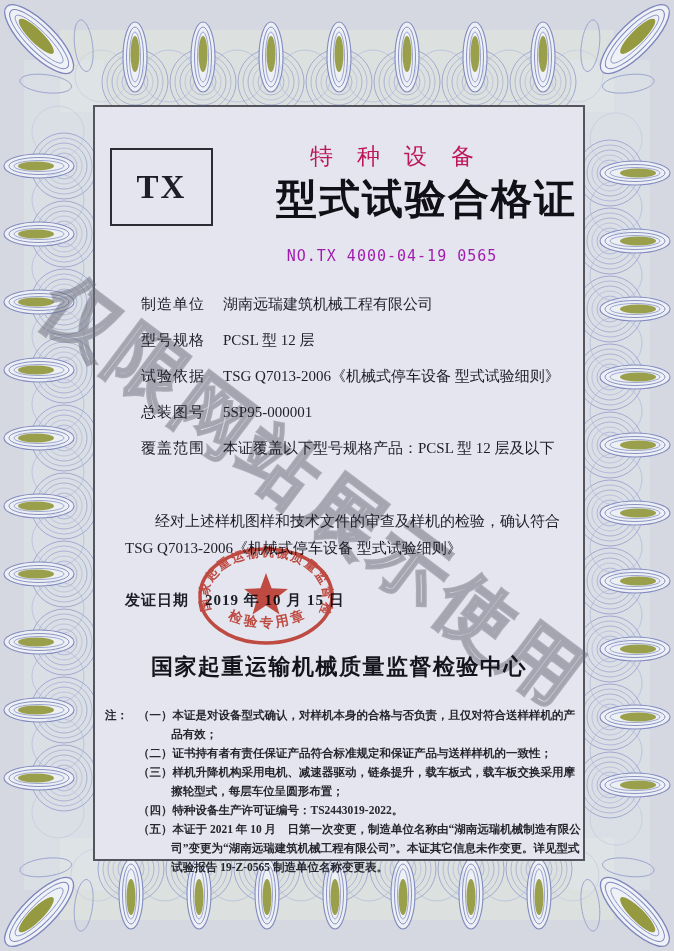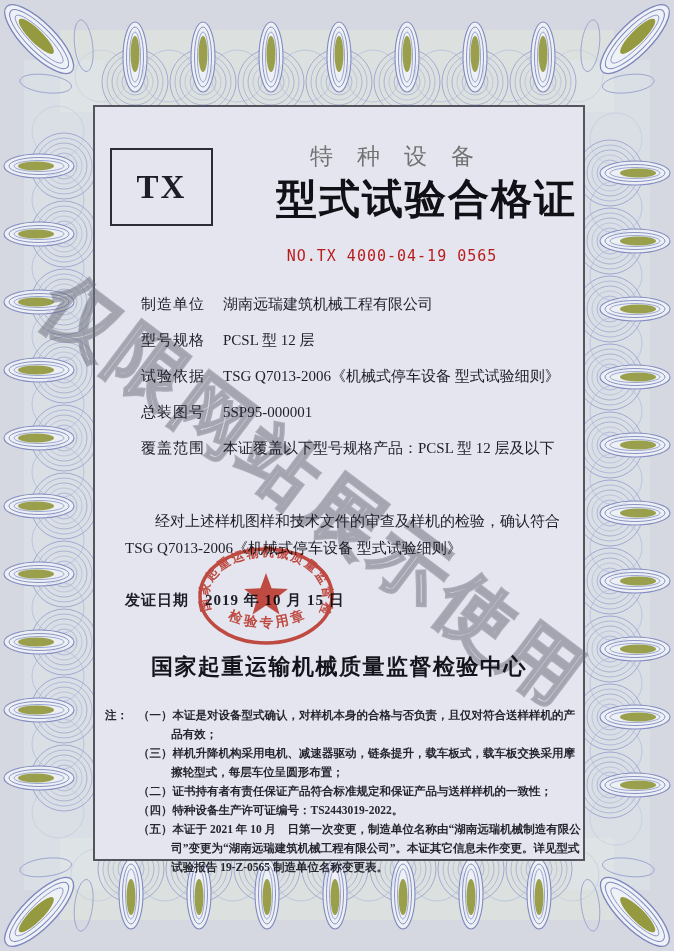--- a/index.html
+++ b/index.html
@@ -22,25 +22,25 @@
     -webkit-text-stroke:2.5px rgba(108,110,124,0.48);
     pointer-events:none; z-index:1;
   }
   .content { position:absolute; inset:0; z-index:2; }
   .txbox {
     position:absolute; left:15px; top:41px; width:99px; height:74px;
     border:2px solid #2c2c34; display:flex; align-items:center; justify-content:center;
     font-size:33px; font-weight:bold; letter-spacing:2px;
   }
   .header { position:absolute; left:112px; right:6px; top:34px; text-align:center; }
-  .title-small { font-size:23px; letter-spacing:24px; padding-left:24px; color:#737373; }
+  .title-small { font-size:23px; letter-spacing:24px; padding-left:24px; color:#be185d; }
   .title-main  { font-size:41px; font-weight:bold; letter-spacing:2px; margin-top:0; color:#101016;text-align:right; }
   .cert-no {
     margin-top:20px; font-family:"DejaVu Sans Mono",monospace;
-    font-size:15px; letter-spacing:1px; color:#b91c1c;
+    font-size:15px; letter-spacing:1px; color:#a21caf;
   }
   .fields { position:absolute; left:46px; top:187px; }
   .field-row { display:flex; margin-bottom:15px; font-size:15px; line-height:21px; }
   .field-label { width:66px; letter-spacing:1px; flex:none; }
   .field-value { margin-left:16px; }
   .statement { position:absolute; left:30px; top:401px; width:446px; font-size:15px; line-height:27px; }
   .statement p { margin:0; }
   .statement .ind { text-indent:2em; }
   .issue-row { position:absolute; left:30px; top:484px; font-size:15px; display:flex;font-weight:bold; }
   .issue-value { margin-left:14px; letter-spacing:1px; }
@@ -169,22 +169,22 @@
         <span class="field-label">发证日期</span>
         <span class="issue-value">2019 年 10 月 15 日</span>
       </div>
 
       <div class="issuer">国家起重运输机械质量监督检验中心</div>
 
       <div class="notes">
         <div class="notes-label">注：</div>
         <div class="notes-items">
           <p class="note">（一）本证是对设备型式确认，对样机本身的合格与否负责，且仅对符合送样样机的产品有效；</p>
+          <p class="note">（二）证书持有者有责任保证产品符合标准规定和保证产品与送样样机的一致性；</p>
           <p class="note">（三）样机升降机构采用电机、减速器驱动，链条提升，载车板式，载车板交换采用摩擦轮型式，每层车位呈圆形布置；</p>
-          <p class="note">（二）证书持有者有责任保证产品符合标准规定和保证产品与送样样机的一致性；</p>
           <p class="note">（四）特种设备生产许可证编号：TS2443019-2022。</p>
           <p class="note">（五）本证于 2021 年 10 月　日第一次变更，制造单位名称由“湖南远瑞机械制造有限公司”变更为“湖南远瑞建筑机械工程有限公司”。本证其它信息未作变更。详见型式试验报告 19-Z-0565 制造单位名称变更表。</p>
         </div>
       </div>
     </div>
 
     <svg class="stamp-svg" viewBox="0 0 172 130" aria-hidden="true">
       <g fill="#cf3a2c">
         <ellipse cx="86" cy="62" rx="66" ry="47" fill="none" stroke="#cf3a2c" stroke-width="3.5"></ellipse>
         <path id="ringPath" d="M 32 78 A 58 41 0 1 1 140 78" fill="none"></path>

